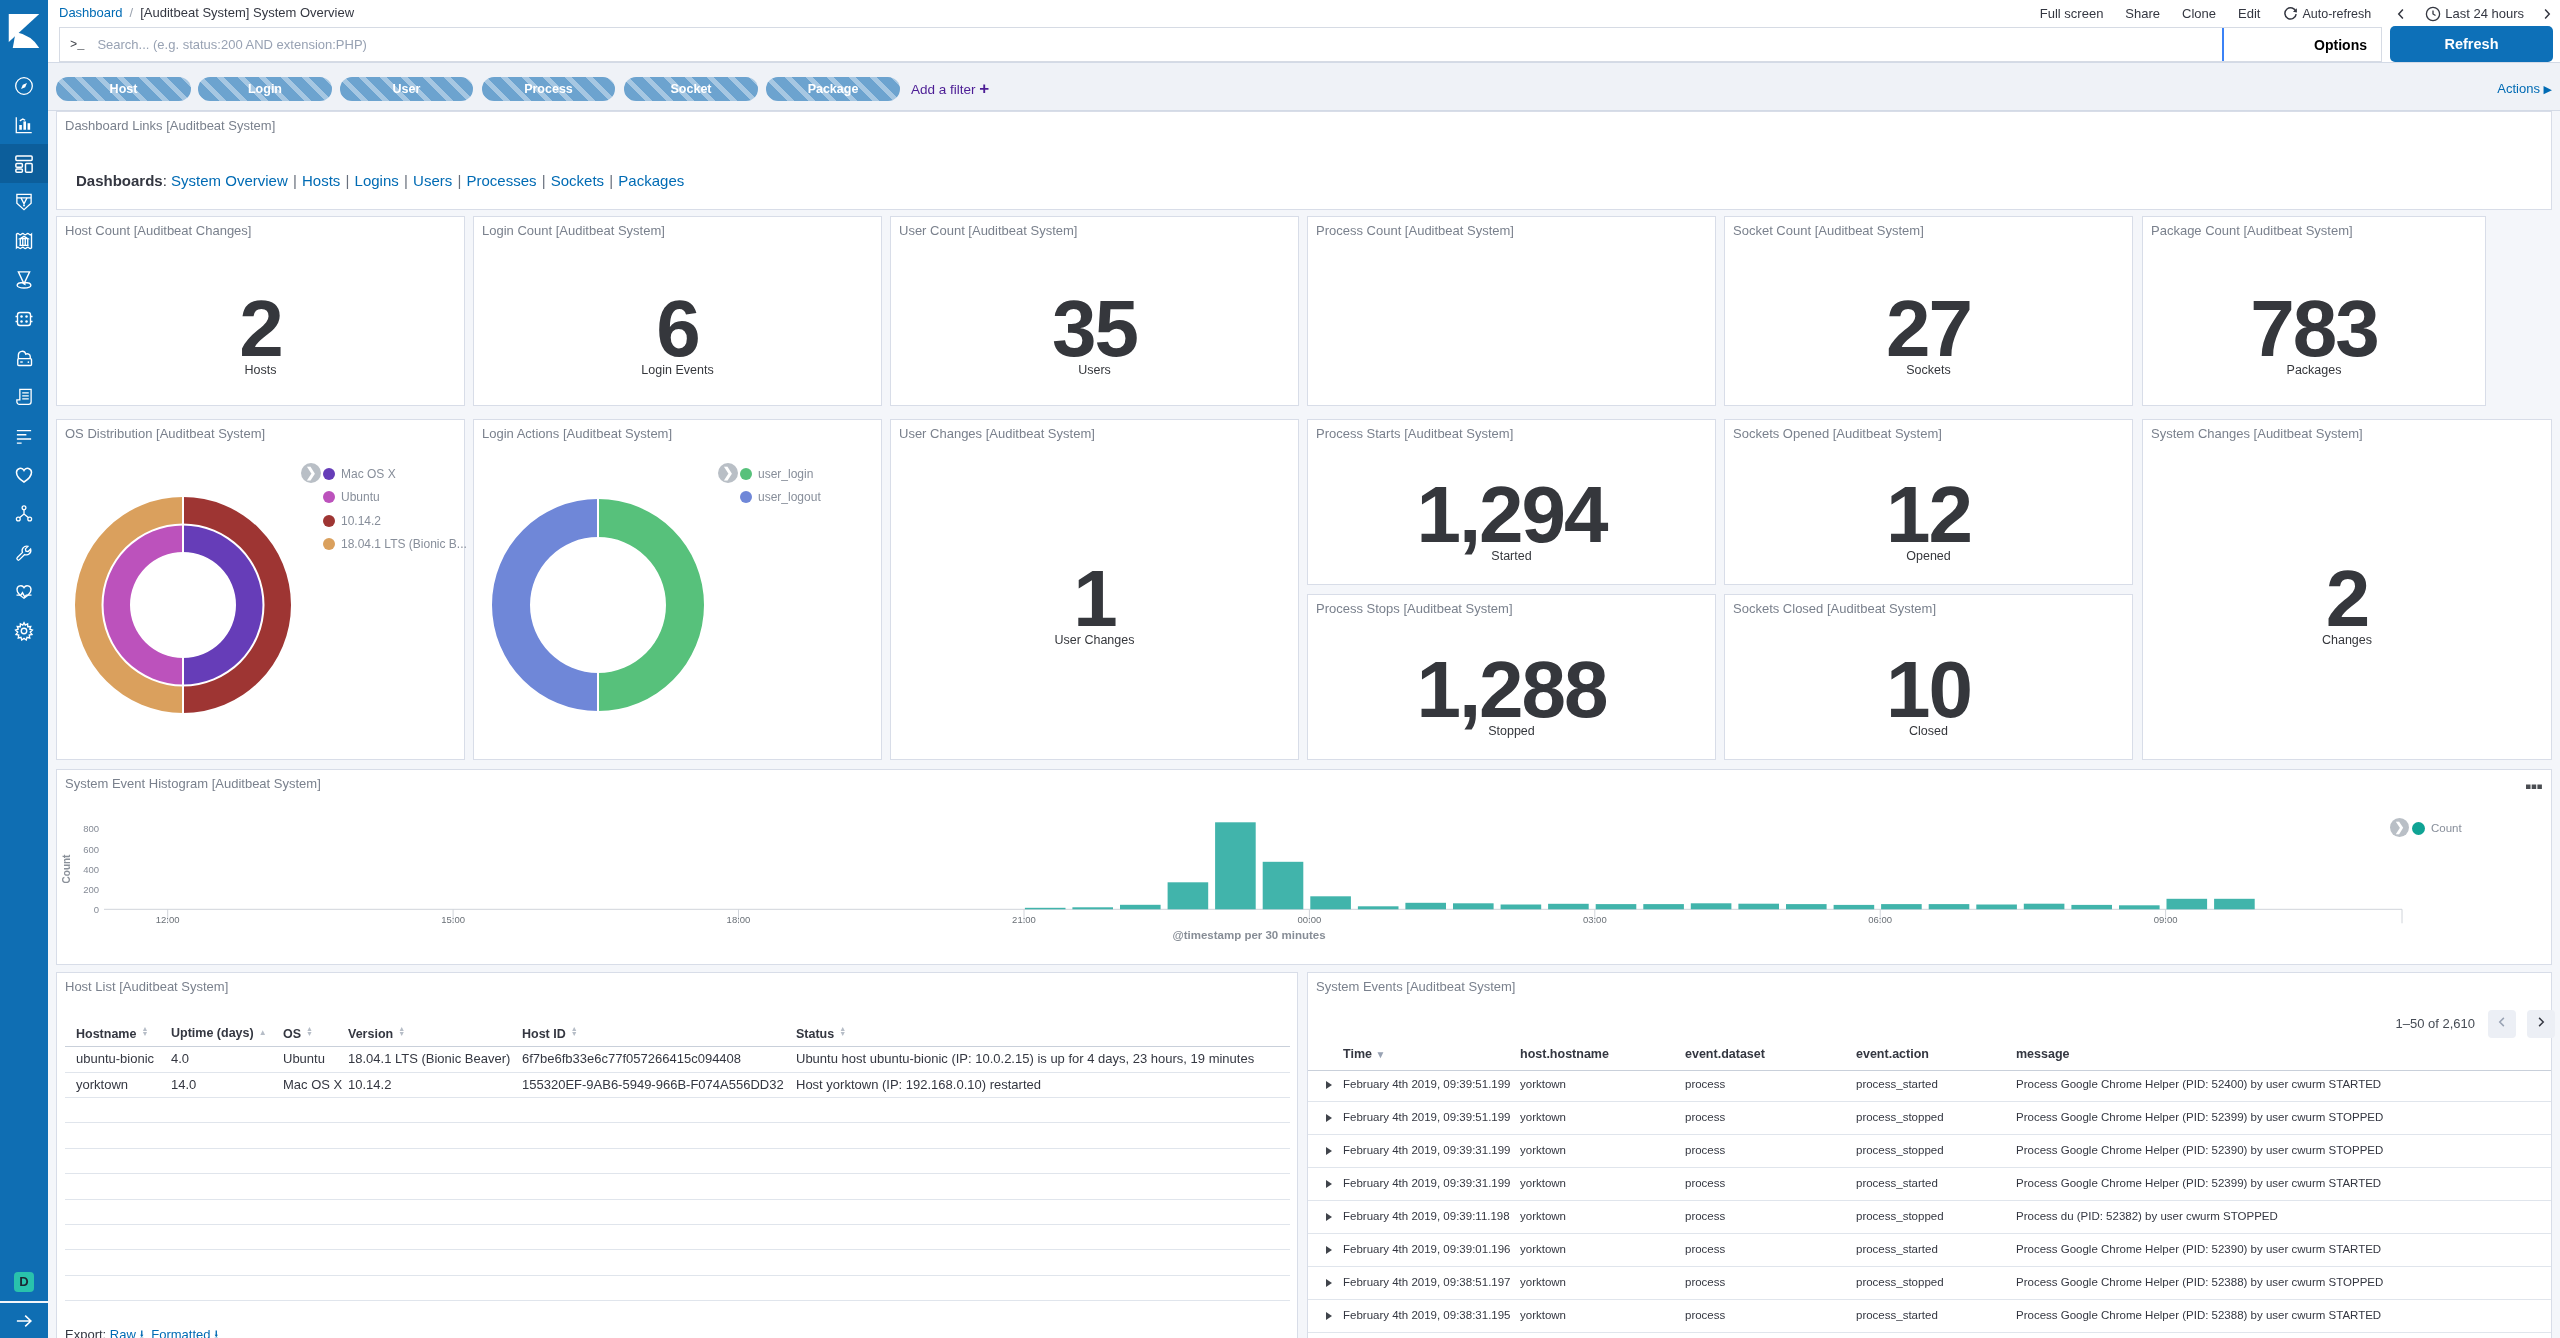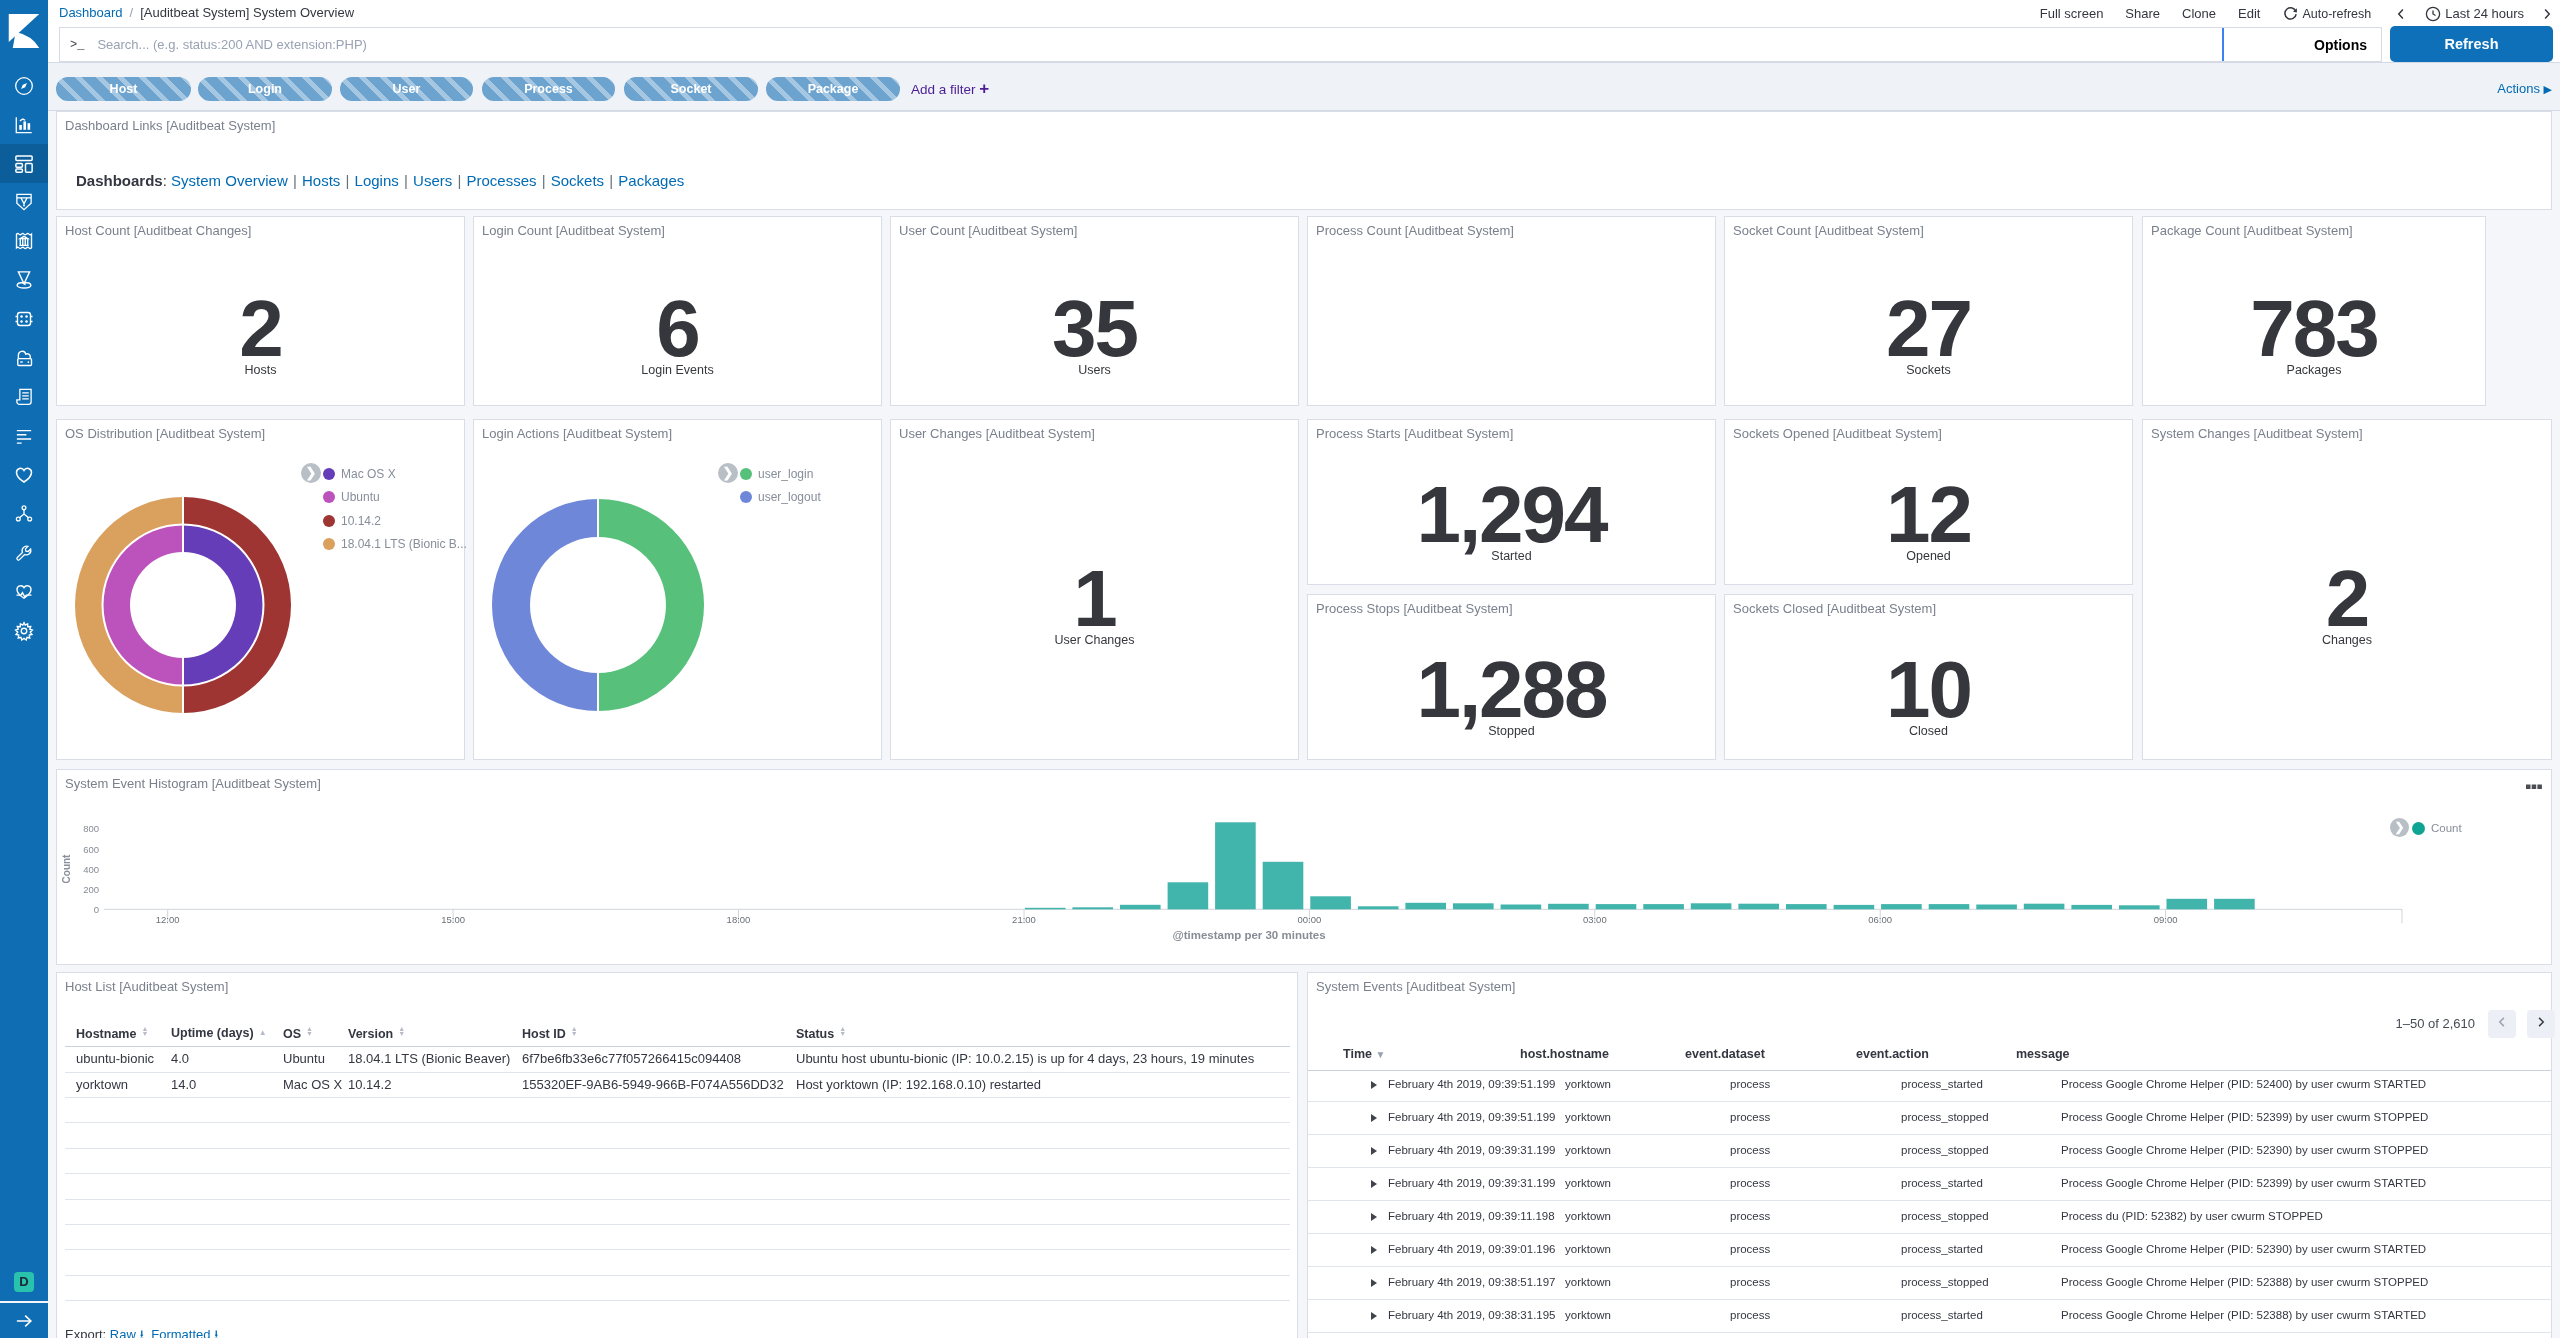--- a/index.html
+++ b/index.html
@@ -42,21 +42,21 @@
 .dl { color:#006bb4; }
 .dsep { color:#69707d; padding:0 1px; }
 .hl-h { position:absolute; top:53px; font-size:12.5px; font-weight:bold; color:#343741; white-space:nowrap; }
 .sort { display:inline-block; font-size:7px; color:#b6bdc7; line-height:5px; margin-left:5px; vertical-align:2px; }
 .sort1 { display:inline-block; font-size:8px; color:#b6bdc7; margin-left:5px; vertical-align:2px; }
 .hline { position:absolute; left:8px; width:1225px; height:1px; background:#e0e5ec; }
 .hl-r { position:absolute; height:25px; }
 .hl-r span { position:absolute; top:0; line-height:24px; font-size:13px; color:#343741; white-space:nowrap;text-align:right; }
 .se-h { position:absolute; top:74px; font-size:12.5px; font-weight:bold; color:#343741; white-space:nowrap; }
 .se-r { position:absolute; height:33px; }
-.se-r span { position:absolute; top:0; line-height:33px; font-size:11.5px; color:#343741; white-space:nowrap;margin-left:45px; }
+.se-r span { position:absolute; top:0; line-height:33px; font-size:11.5px; color:#343741; white-space:nowrap; }
 .se-r .car { position:absolute; left:18px; top:13px; width:0; height:0; border-left:6px solid #40444b; border-top:4px solid transparent; border-bottom:4px solid transparent; }
 .seline { position:absolute; left:0; width:1243px; height:1px; background:#e0e5ec; }
 .pgbtn { position:absolute; top:37px; width:28px; height:28px; background:#eceff5; border-radius:4px; text-align:center; line-height:28px; }
 .dlicon { color:#006bb4; font-size:13px; }
 </style>
 </head>
 <body>
 <div id="page">
 <div id="sidebar">
   <svg class="icon" style="top:31px" width="31" height="34" viewBox="10 8 39 48" preserveAspectRatio="none">

